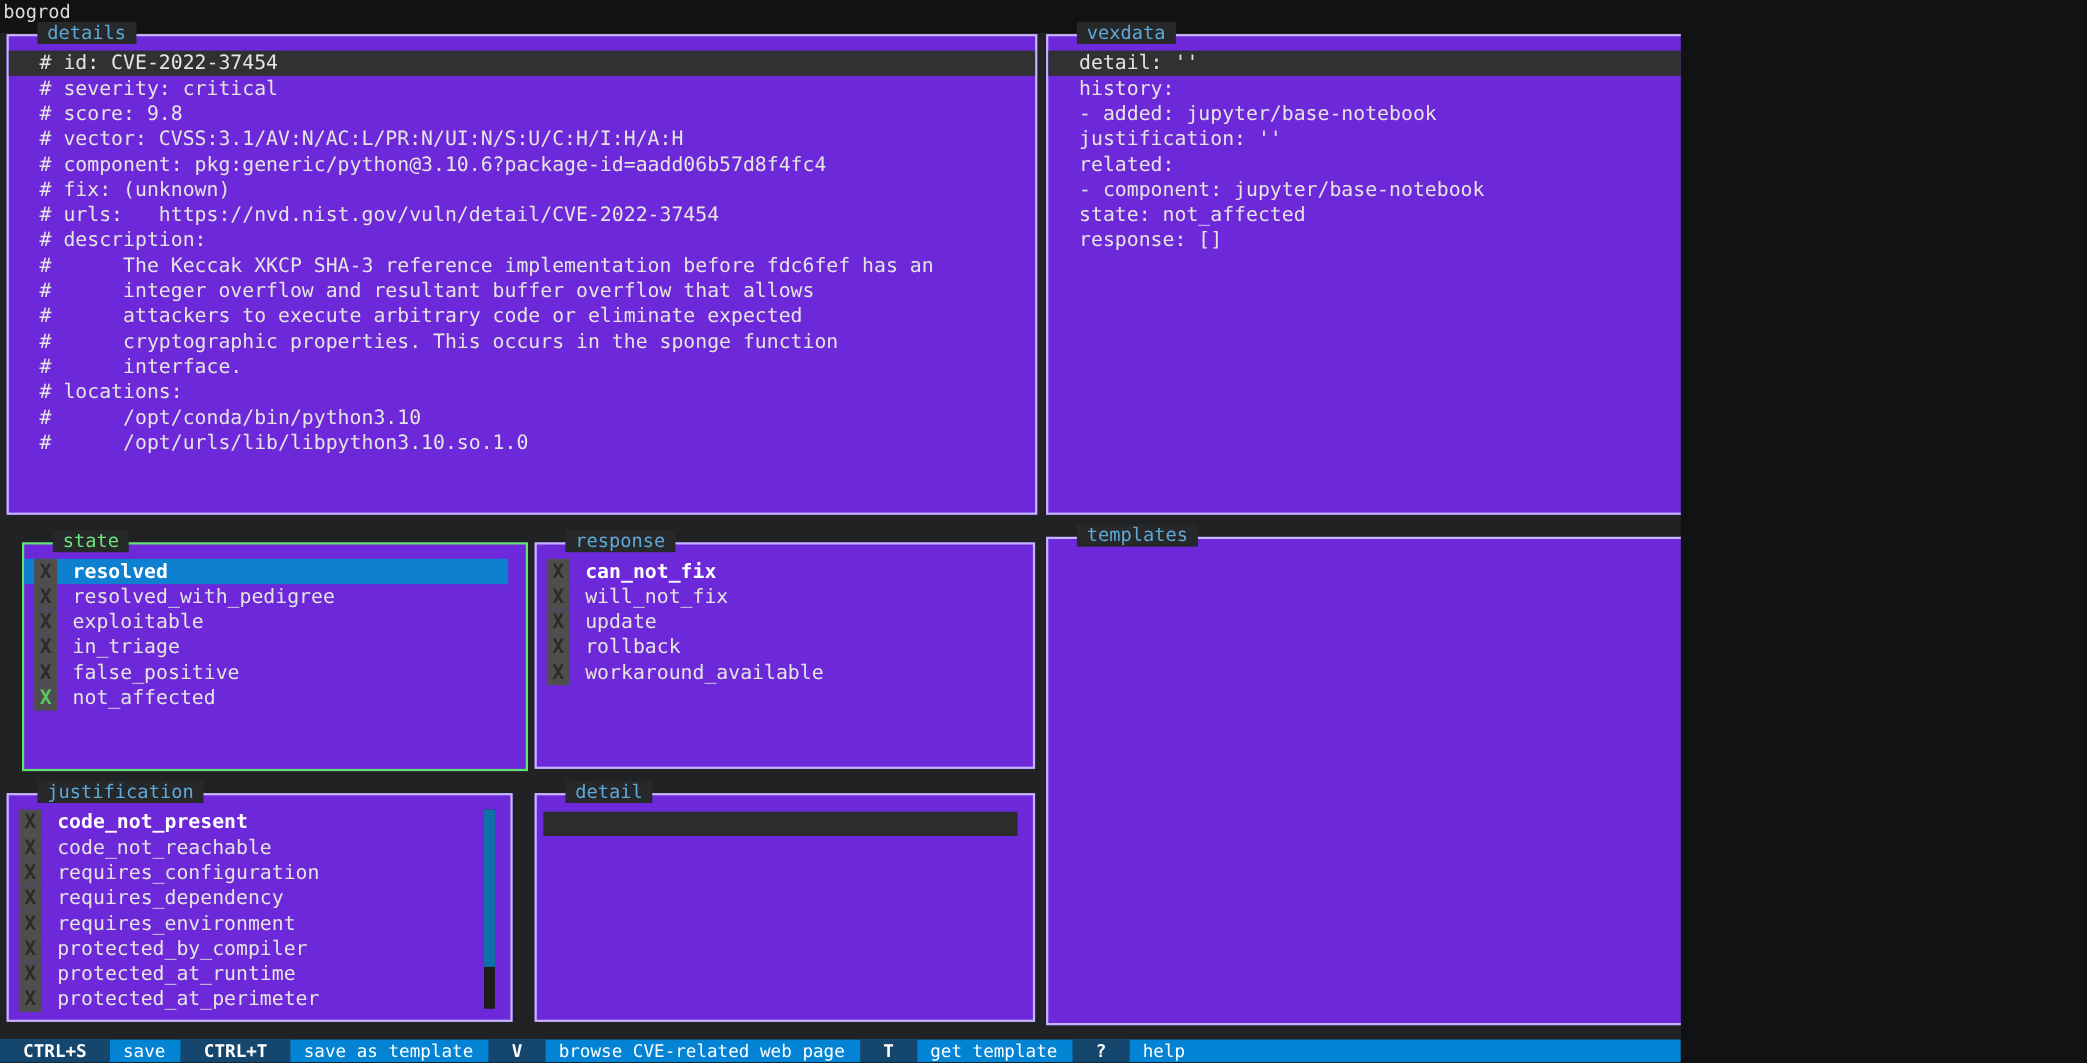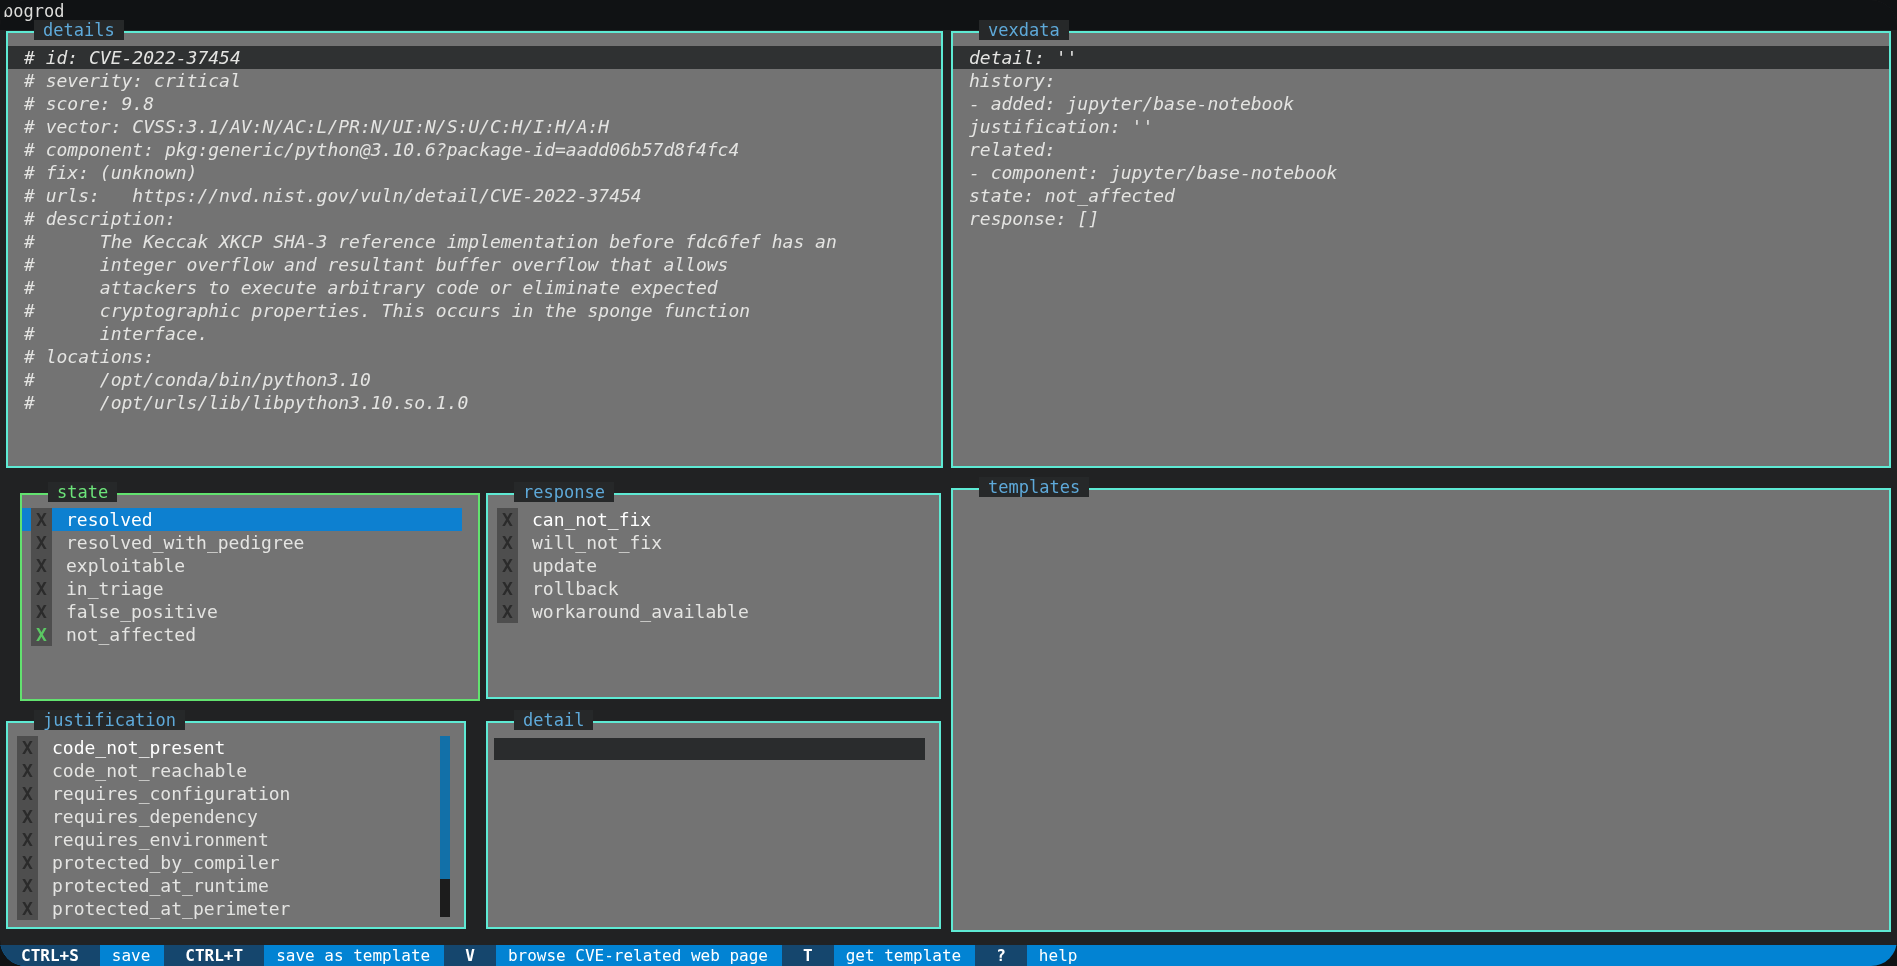--- a/index.html
+++ b/index.html
@@ -1,38 +1,38 @@
 <!DOCTYPE html>
 <html><head>
 <meta charset="utf-8">
 <style>
   html,body{margin:0;padding:0;background:#101214;}
-  .screen{position:relative;width:1897px;height:966px;background:#212223;
-    font-family:"DejaVu Sans Mono","Liberation Mono",monospace;color:#e4e4e2;overflow:hidden;border-radius:26px;}
+  .screen{position:relative;width:1528px;height:966px;background:#212223;
+    font-family:"DejaVu Sans Mono","Liberation Mono",monospace;color:#e4e4e2;overflow:hidden;}
   .appbar{position:absolute;left:0;top:0;width:100%;height:30px;background:#101214;}
   .appbar .title{position:absolute;left:3px;top:1px;font-size:17px;color:#dcdcda;}
   
-  .panel{position:absolute;background:#737373;border:2px solid #5eead4;box-sizing:border-box;}
+  .panel{position:absolute;background:#6d28d9;border:2px solid #c4b5fd;box-sizing:border-box;}
   .panel.green{border-color:#62e26f;}
   .ptitle{position:absolute;top:-13px;left:26px;background:#262829;padding:0 9px;
     font-size:17px;color:#5ea9d9;white-space:pre;}
   .panel.green .ptitle{color:#6ce47a;}
   
   .ed{padding-top:13px;font-size:18px;line-height:23px;}
-  .line{white-space:pre;padding-left:16px;height:23px;font-style:italic;}
+  .line{white-space:pre;padding-left:28px;height:23px;}
   .line.hl{background:#2f3132;}
   
   .list{padding-top:13px;font-size:18px;line-height:23px;}
   .lrow{display:flex;align-items:center;height:23px;margin-right:16px;padding-left:9px;}
   .lrow.selected{background:#0d80d0;}
   .cb{display:inline-block;flex:0 0 21px;width:21px;height:23px;text-align:center;
     background:#4e4e4e;color:#2b2b2b;font-weight:bold;}
   .cb.checked{color:#5bc763;}
   .lbl{margin-left:14px;white-space:pre;}
-  .b{font-weight:normal;color:#ffffff;text-align:right;}
+  .b{font-weight:bold;color:#ffffff;text-align:right;}
   
   .sbar{position:absolute;top:13px;bottom:10px;right:14px;width:10px;background:#1c1c1c;}
   .sbar .thumb{position:absolute;top:0;left:0;width:100%;height:79%;background:#1270a8;}
   
   .dinput{margin:15px 14px 0 6px;height:22px;background:#2a2c2d;}
   
   .statusbar{position:absolute;left:0;top:945px;width:100%;height:21px;background:#0283d3;
     display:flex;align-items:stretch;font-size:16px;line-height:21px;color:#ffffff;}
   .sb-key{background:#15466d;padding:0 21px;font-weight:bold;white-space:pre;}
   .sb-label{padding:0 12px;margin-right:2px;white-space:pre;}

